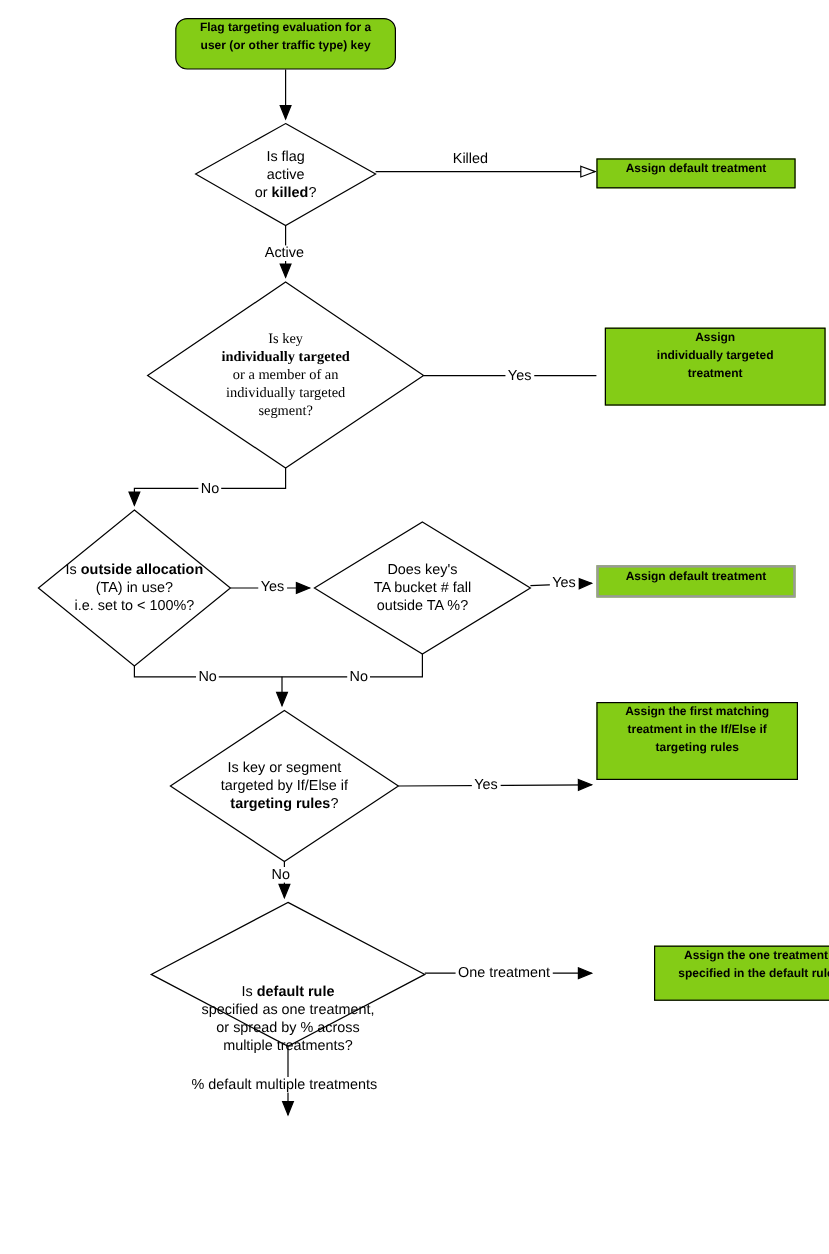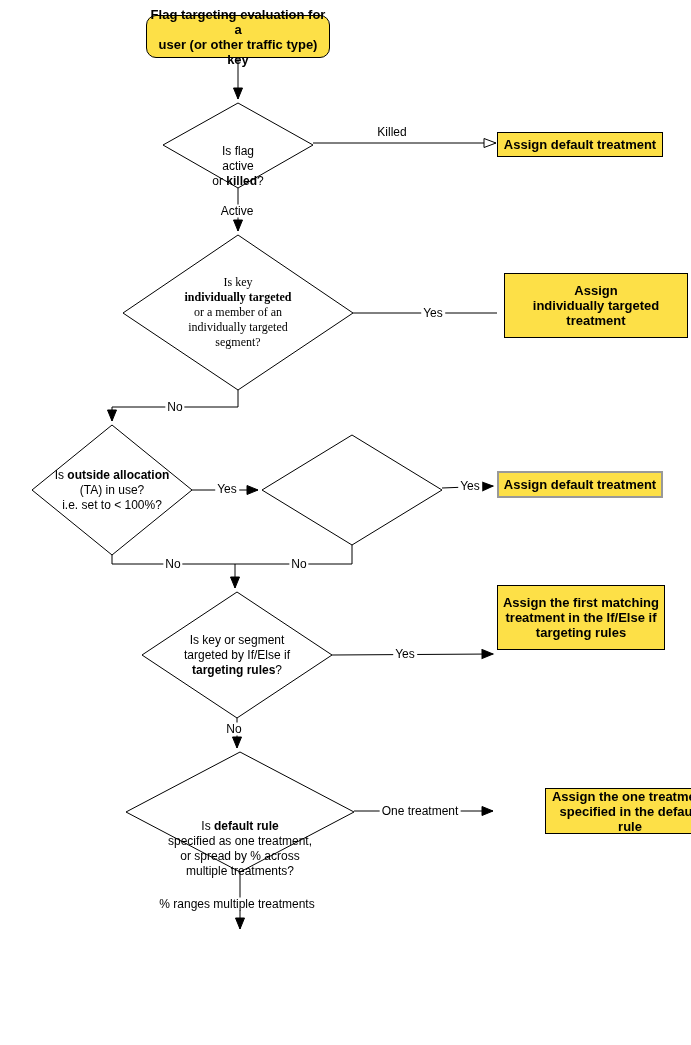--- a/index.html
+++ b/index.html
@@ -2,23 +2,23 @@
 <html><head>
 <meta charset="utf-8">
 <style>
   html,body{margin:0;padding:0;background:#ffffff;}
   #stage{
     position:relative;width:691px;height:1045px;background:#ffffff;
     font-family:"Liberation Sans",sans-serif;color:#000;overflow:hidden;
   }
   #wires{position:absolute;left:0;top:0;}
   .box{
-    position:absolute;box-sizing:border-box;border:1px solid #000;background:#fde047;
-    display:flex;align-items:center;justify-content:center;text-align:center;
-    font-size:13px;font-weight:bold;line-height:15px;
+    position:absolute;box-sizing:border-box;border:1px solid #000;background:#84cc16;
+    display:flex;align-items:flex-start;justify-content:center;text-align:center;
+    font-size:10px;font-weight:bold;line-height:15px;
   }
   .box.rounded{border-radius:10px;}
   .box.hl{border:2px solid #999;}
   .dtext{
     position:absolute;transform:translate(-50%,-50%);text-align:center;
     font-size:12px;line-height:15px;font-weight:normal;
   }
   .elabel{
     position:absolute;transform:translate(-50%,-50%);background:#fff;
     font-size:12px;line-height:13px;padding:0 2px;white-space:nowrap;
@@ -64,23 +64,24 @@
       <polygon points="352,435 442,490 352,545 262,490"></polygon>
       <polygon points="237,592 332,655 237,718 142,655"></polygon>
       <polygon points="240,752 354,812 240,872 126,812"></polygon>
     </g>
   </svg>
 
   <div class="box rounded" style="left:146px;top:15px;width:184px;height:43px;">
     <span>Flag targeting evaluation for a<br>user (or other traffic type) key</span>
   </div>
 
-  <div class="dtext" style="left:238px;top:146px;width:110px;margin-top:20px;">Is flag<br>active<br>or <b>killed</b>?</div>
+  <div class="dtext" style="left:238px;top:146px;width:110px;">Is flag<br>active<br>or <b>killed</b>?</div>
   <div class="dtext" style="left:238px;top:312px;width:180px;font-family:Liberation Serif, serif;">Is key<br><b>individually targeted</b><br>or a member of an<br>individually targeted<br>segment?</div>
   <div class="dtext" style="left:112px;top:490px;width:160px;">Is <b>outside allocation</b><br>(TA) in use?<br>i.e. set to &lt; 100%?</div>
+  <div class="dtext" style="left:352px;top:490px;width:150px;">Does key's<br>TA bucket # fall<br>outside TA %?</div>
   <div class="dtext" style="left:237px;top:655px;width:170px;">Is key or segment<br>targeted by If/Else if<br><b>targeting rules</b>?</div>
   <div class="dtext" style="left:240px;top:812px;width:210px;margin-top:37px;">Is <b>default rule</b><br>specified as one treatment,<br>or spread by % across<br>multiple treatments?</div>
 
   <div class="box" style="left:497px;top:132px;width:166px;height:25px;">
     <span>Assign default treatment</span>
   </div>
   <div class="box" style="left:504px;top:273px;width:184px;height:65px;">
     <span>Assign<br>individually targeted<br>treatment</span>
   </div>
   <div class="box hl" style="left:497px;top:471px;width:166px;height:27px;">
@@ -97,15 +98,15 @@
   <span class="elabel" style="left:237px;top:211px;">Active</span>
   <span class="elabel" style="left:433px;top:313px;">Yes</span>
   <span class="elabel" style="left:175px;top:407px;">No</span>
   <span class="elabel" style="left:227px;top:489px;">Yes</span>
   <span class="elabel" style="left:470px;top:486px;">Yes</span>
   <span class="elabel" style="left:173px;top:564px;">No</span>
   <span class="elabel" style="left:299px;top:564px;">No</span>
   <span class="elabel" style="left:405px;top:654px;">Yes</span>
   <span class="elabel" style="left:234px;top:729px;">No</span>
   <span class="elabel" style="left:420px;top:811px;text-align:center;">One treatment</span>
-  <span class="elabel" style="left:237px;top:904px;">% ranges multiple treatments</span>
+  <span class="elabel" style="left:237px;top:904px;">% default multiple treatments</span>
 
 </div>
 
 </body></html>

